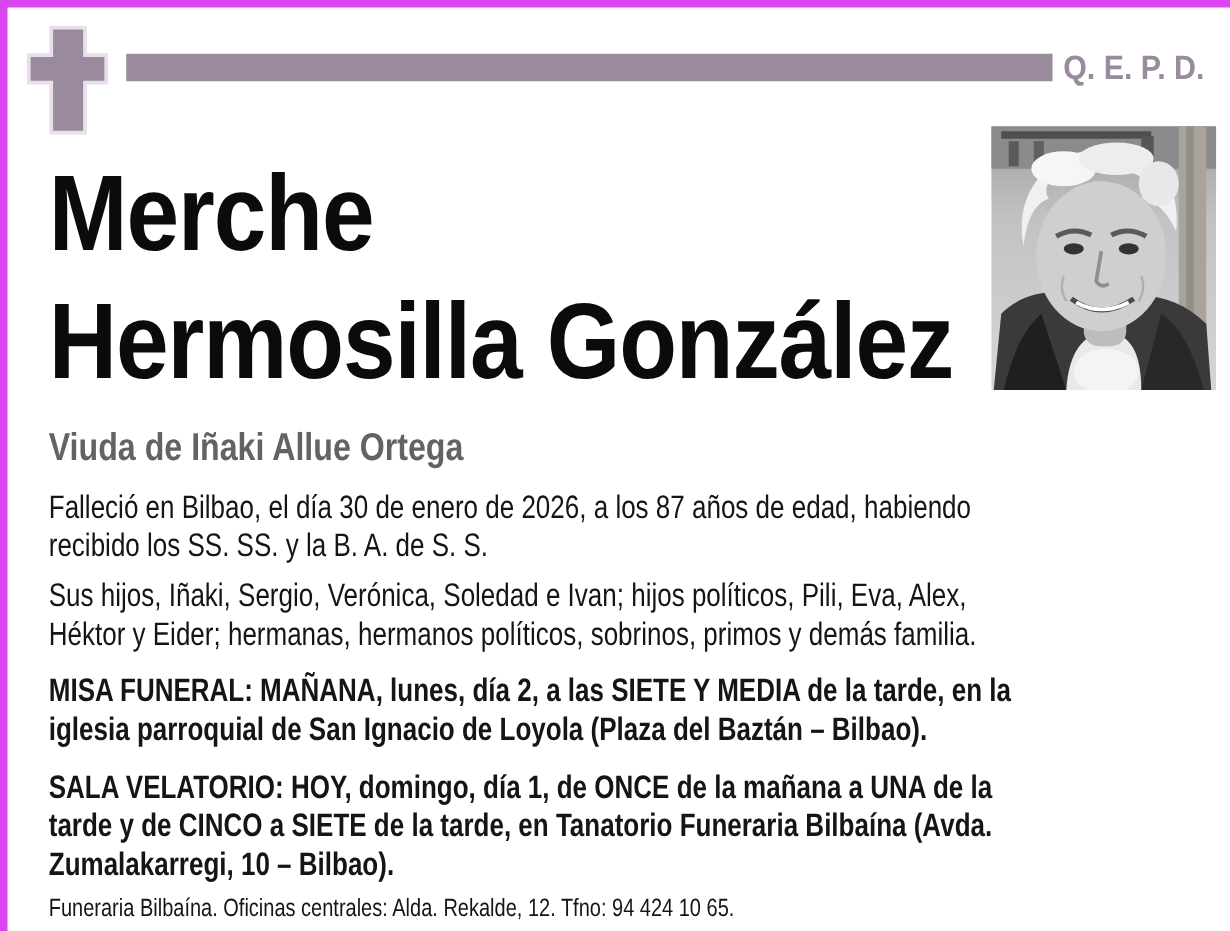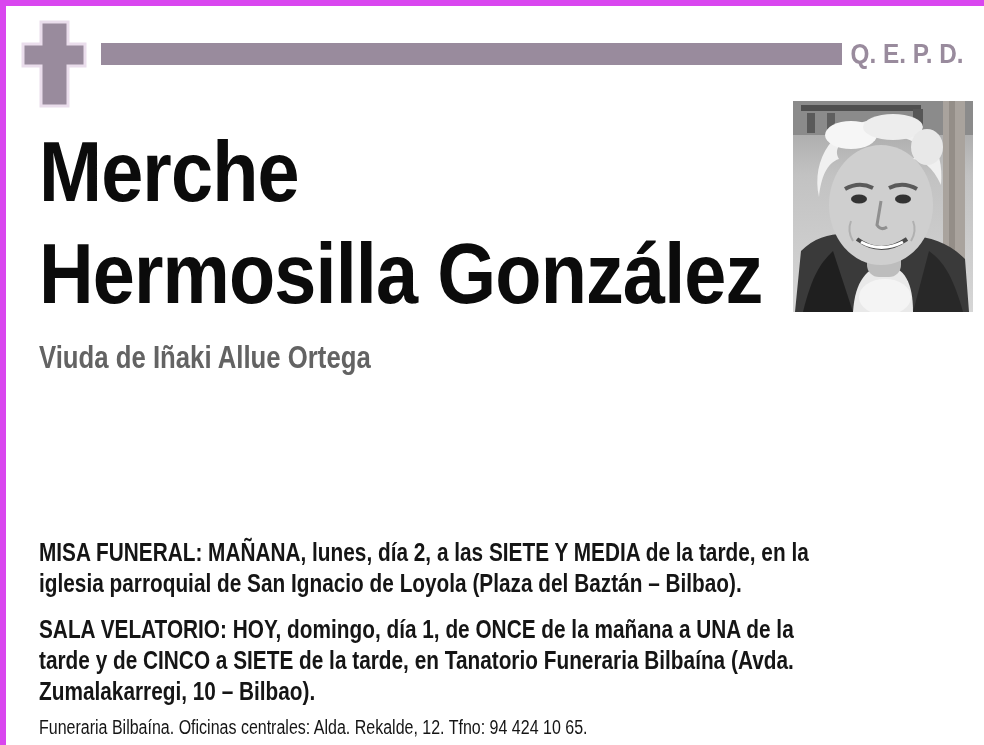--- a/index.html
+++ b/index.html
@@ -110,21 +110,29 @@
 
     <path d="M58 120 Q54 130 60 140" stroke="#b0b0b0" stroke-width="2" fill="none"></path>
     <path d="M120 120 Q124 130 118 140" stroke="#b0b0b0" stroke-width="2" fill="none"></path>
   </svg>
 
   <div class="title-line l1">Merche</div>
   <div class="title-line l2">Hermosilla González</div>
 
   <div class="subtitle">Viuda de Iñaki Allue Ortega</div>
 
+  <div class="para p1">
+    <div class="bline">Falleció en Bilbao, el día 30 de enero de 2026, a los 87 años de edad, habiendo</div>
+    <div class="bline">recibido los SS. SS. y la B. A. de S. S.</div>
+  </div>
 
+  <div class="para p2">
+    <div class="bline">Sus hijos, Iñaki, Sergio, Verónica, Soledad e Ivan; hijos políticos, Pili, Eva, Alex,</div>
+    <div class="bline">Héktor y Eider; hermanas, hermanos políticos, sobrinos, primos y demás familia.</div>
+  </div>
 
   <div class="para p3 bold">
     <div class="bline">MISA FUNERAL: MAÑANA, lunes, día 2, a las SIETE Y MEDIA de la tarde, en la</div>
     <div class="bline">iglesia parroquial de San Ignacio de Loyola (Plaza del Baztán – Bilbao).</div>
   </div>
 
   <div class="para p4 bold">
     <div class="bline">SALA VELATORIO: HOY, domingo, día 1, de ONCE de la mañana a UNA de la</div>
     <div class="bline">tarde y de CINCO a SIETE de la tarde, en Tanatorio Funeraria Bilbaína (Avda.</div>
     <div class="bline">Zumalakarregi, 10 – Bilbao).</div>

